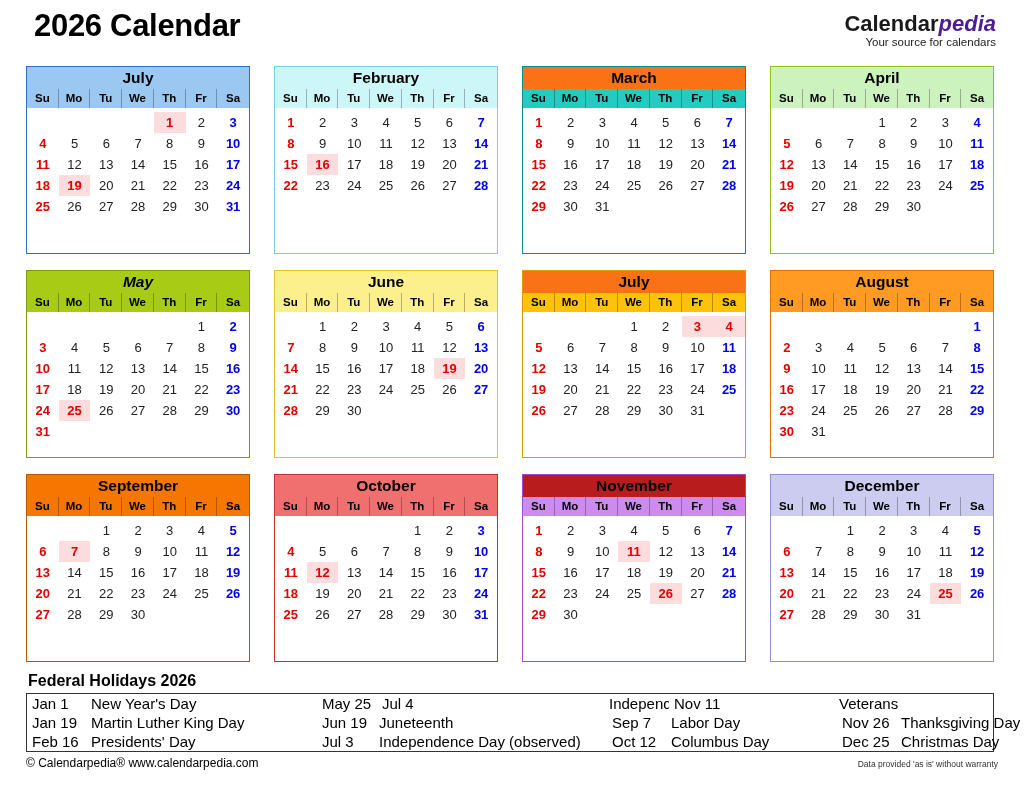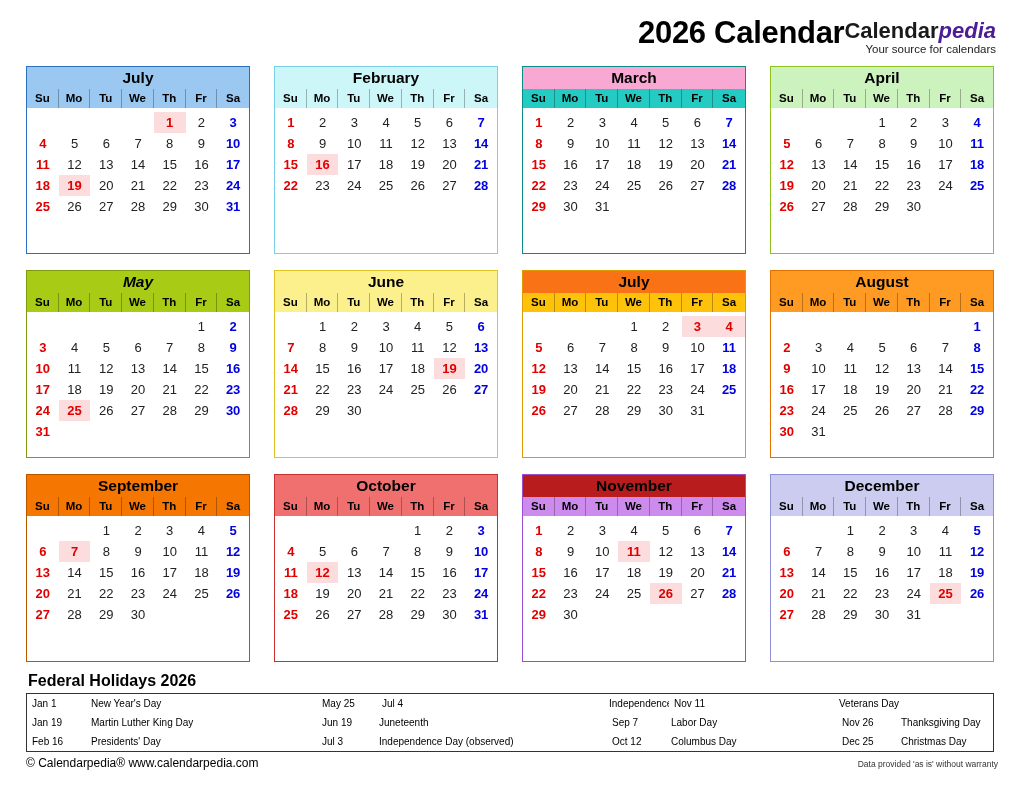--- a/index.html
+++ b/index.html
@@ -7,21 +7,21 @@
   body{
     width:1024px;height:801px;
     background:#ffffff;
     font-family:"Liberation Sans","DejaVu Sans",sans-serif;
     color:#000;
     overflow:hidden;
   }
   .page{position:relative;width:1024px;height:801px;box-sizing:border-box;padding:0 26px;}
 
   
-  .topbar{display:flex;align-items:flex-start;justify-content:flex-end;height:62px;padding-top:17px;box-sizing:border-box;}
+  .topbar{display:flex;align-items:flex-start;justify-content:space-between;height:62px;padding-top:10px;box-sizing:border-box;}
   .page-title{font-size:31px;font-weight:bold;letter-spacing:-0.3px;line-height:1;margin:0;padding-left:8px;}
   .brandbox{text-align:right;padding-right:2px;padding-top:2px;}
   .brand{font-size:22px;font-weight:bold;line-height:1.05;white-space:nowrap;}
   .brand .b1{color:#1a1a1a;}
   .brand .b2{color:#4c1d95;font-style:italic;}
   .tagline{font-size:11.5px;color:#222;margin-top:1px;white-space:nowrap;}
 
   
   .months{display:grid;grid-template-columns:repeat(4,224px);column-gap:24px;row-gap:16px;margin-top:4px;}
   .month{box-sizing:border-box;border:1px solid #888;background:#fff;height:188px;display:flex;flex-direction:column;}
@@ -33,21 +33,21 @@
   .day{font-size:13px;text-align:center;line-height:21px;color:#222;}
   .day.sun{color:#e00000;font-weight:bold;}
   .day.sat{color:#0000e0;font-weight:bold;}
   .day.hol{background:#fcdcdc;color:#e00000;font-weight:bold;}
   .day.empty{color:transparent;}
 
   
   .hol-title{font-size:16px;font-weight:bold;margin:10px 0 3px 2px;}
   .hol-table{width:968px;border:1px solid #333;box-sizing:border-box;}
   .hol-row{display:grid;grid-template-columns:62px 228px 60px 230px 62px 168px 62px 160px;}
-  .hol-row > div{font-size:10px;line-height:19px;height:19px;overflow:hidden;white-space:nowrap;}
+  .hol-row > div{font-size:15px;line-height:19px;height:19px;overflow:hidden;white-space:nowrap;}
   .hol-row .d{padding-left:5px;}
   .hol-row .n{padding-left:2px;}
 
   .footer{display:flex;justify-content:space-between;align-items:flex-end;margin-top:4px;}
   .copy{font-size:12px;}
   .disc{font-size:8.5px;color:#333;padding-bottom:1px;}
 </style>
 </head>
 <body>
 
@@ -147,21 +147,21 @@
           <div class="day sun">22</div>
           <div class="day">23</div>
           <div class="day">24</div>
           <div class="day">25</div>
           <div class="day">26</div>
           <div class="day">27</div>
           <div class="day sat">28</div>
         </div>
       </div>
       <div class="month" style="border-color: rgb(10, 140, 136);">
-        <div class="m-title" style="background: #f9a8d4;">March</div>
+        <div class="m-title" style="background: #f97316;">March</div>
         <div class="dow" style="background: rgb(35, 203, 194);">
           <div>Su</div>
           <div>Mo</div>
           <div>Tu</div>
           <div>We</div>
           <div>Th</div>
           <div>Fr</div>
           <div>Sa</div>
         </div>
         <div class="days">

